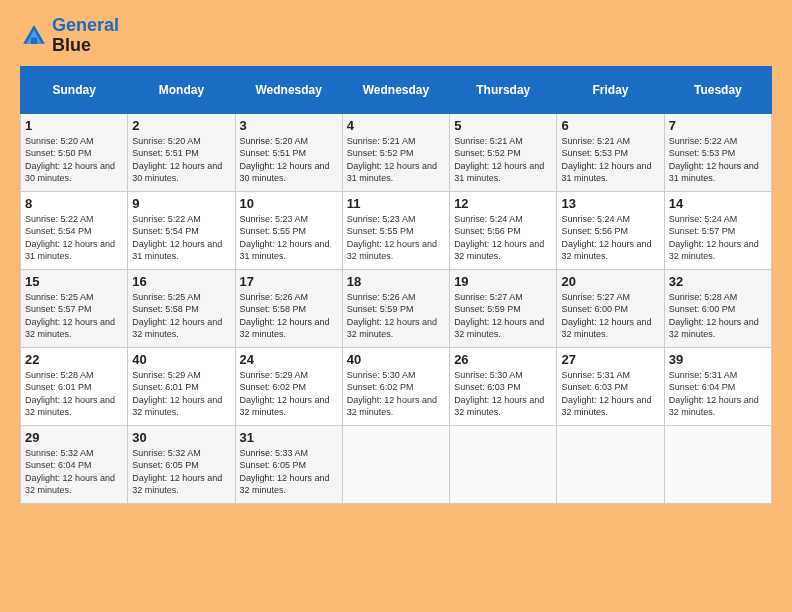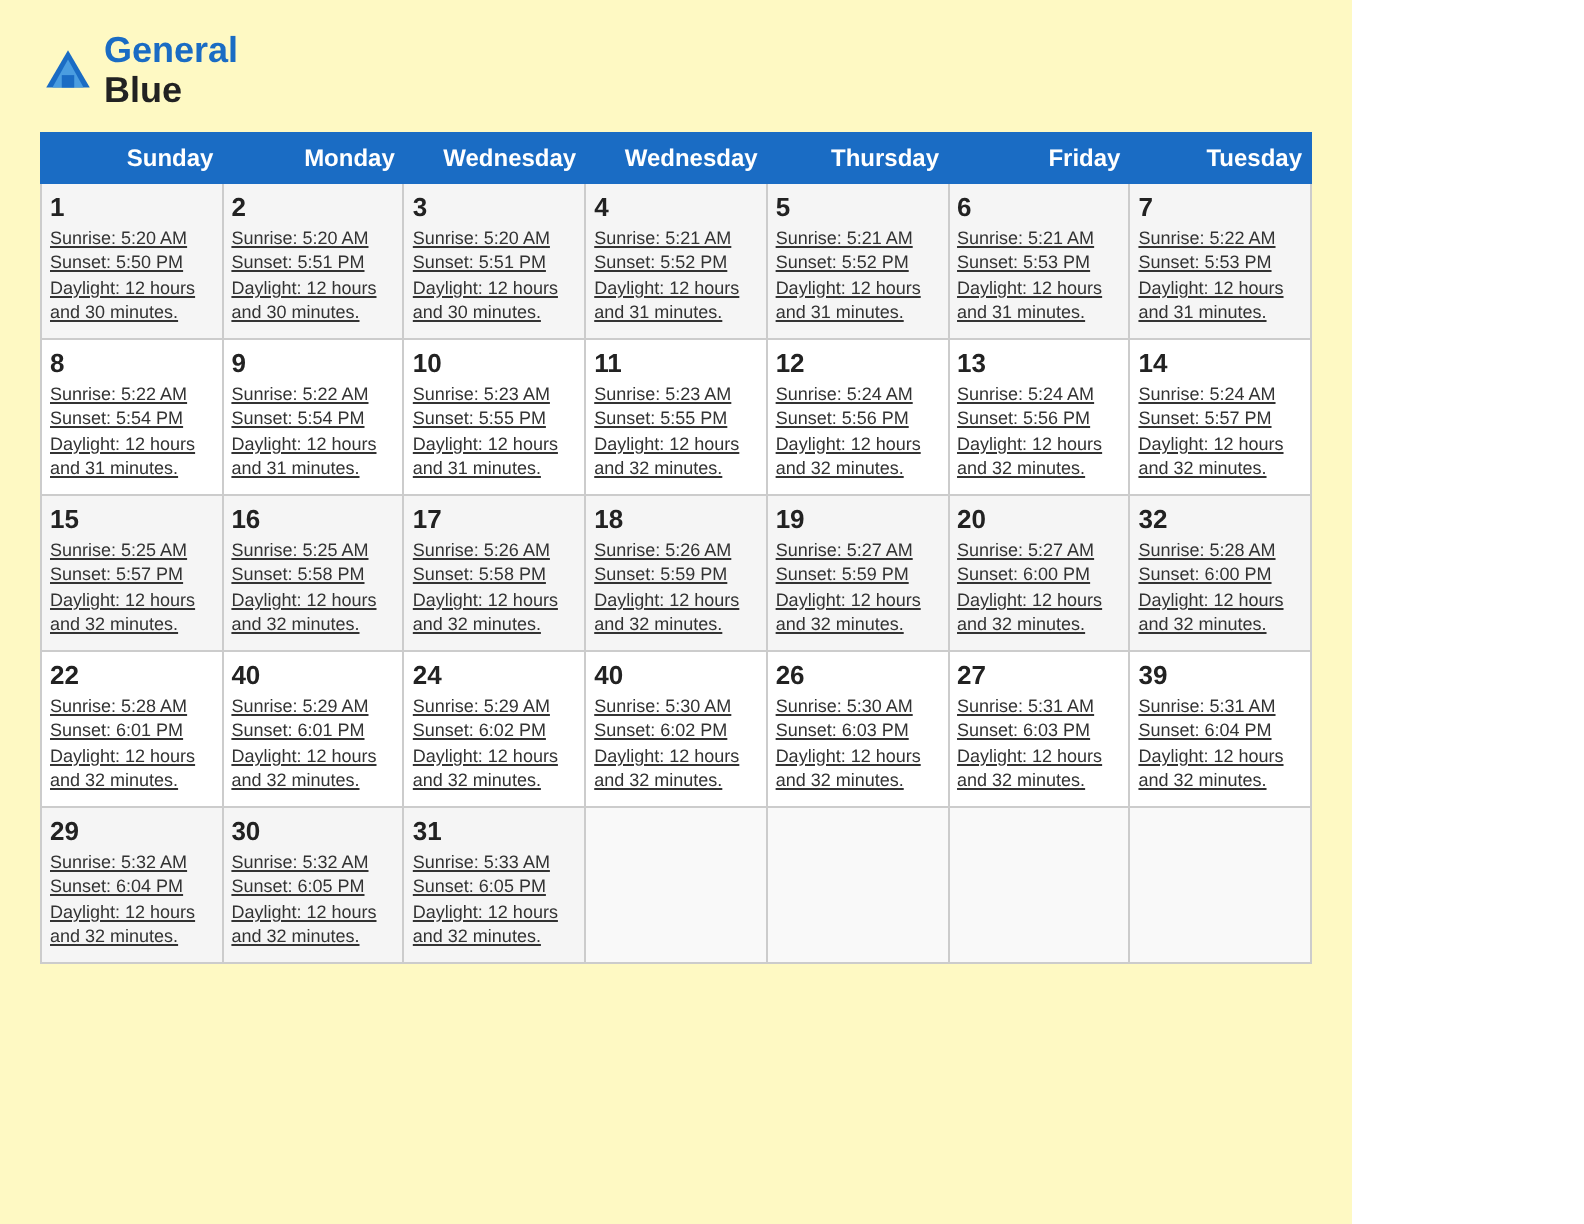--- a/index.html
+++ b/index.html
@@ -4,24 +4,24 @@
   <style>
     * { margin: 0; padding: 0; box-sizing: border-box; }
     body {
       font-family: Arial, sans-serif;
       background: #fff;
       width: 792px;
       height: 612px;
       overflow: hidden;
     }
     .page {
-      width: 676px;
+      width: 792px;
       height: 612px;
       padding: 16px 20px 12px 20px;
-      background: #fef9c3;
+      background: #fdba74;
     }
     .header {
       display: flex;
       justify-content: space-between;
       align-items: flex-start;
       margin-bottom: 10px;
     }
     .logo {
       display: flex;
       align-items: center;
@@ -56,22 +56,22 @@
     table {
       width: 100%;
       border-collapse: collapse;
       table-layout: fixed;
     }
     thead tr th {
       background: #1a6cc4;
       color: #fff;
       font-size: 12px;
       font-weight: bold;
-      padding: 5px 4px;
-      text-align: right;
+      padding: 16px 4px;
+      text-align: center;
       border: 1px solid #1a6cc4;
     }
     tbody tr {
       background: #fff;
     }
     tbody tr:nth-child(odd) {
       background: #f5f5f5;
     }
     tbody tr td {
       vertical-align: top;
@@ -84,21 +84,20 @@
     .day-num {
       font-size: 13px;
       font-weight: bold;
       display: block;
       margin-bottom: 2px;
     }
     .cell-text {
       font-size: 9px;
       line-height: 1.4;
       color: #333;
-      text-decoration: underline;
     }
     .empty-cell {
       background: #f9f9f9;
     }
   </style>
 </head>
 <body>
 
 <div class="page">
   <div class="header">

